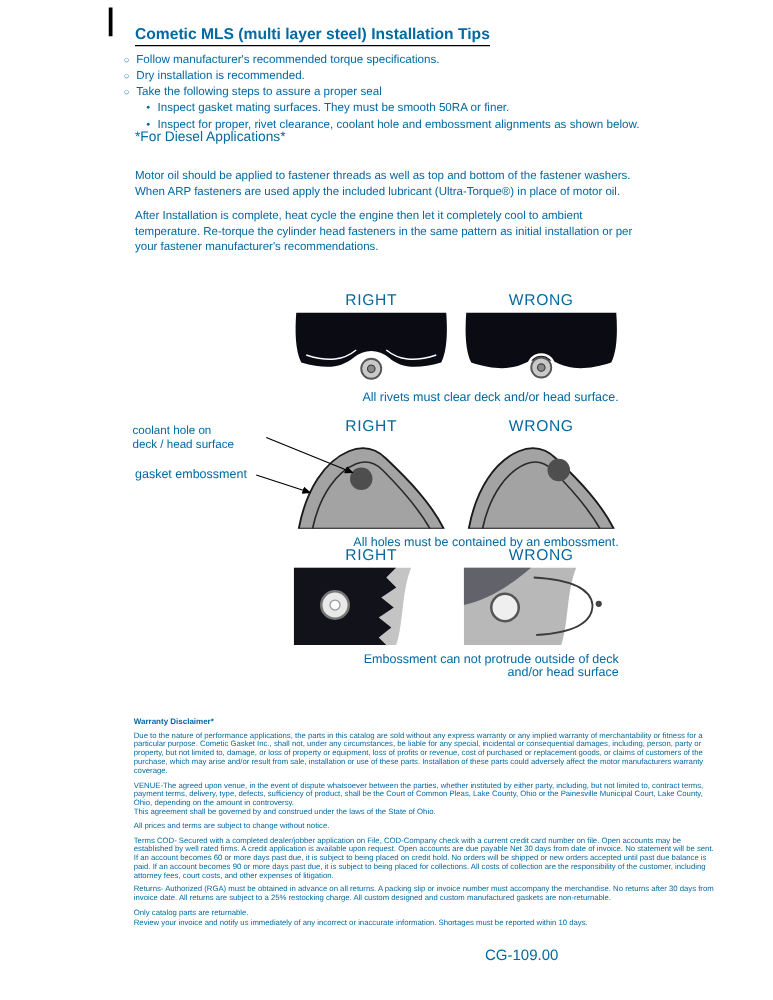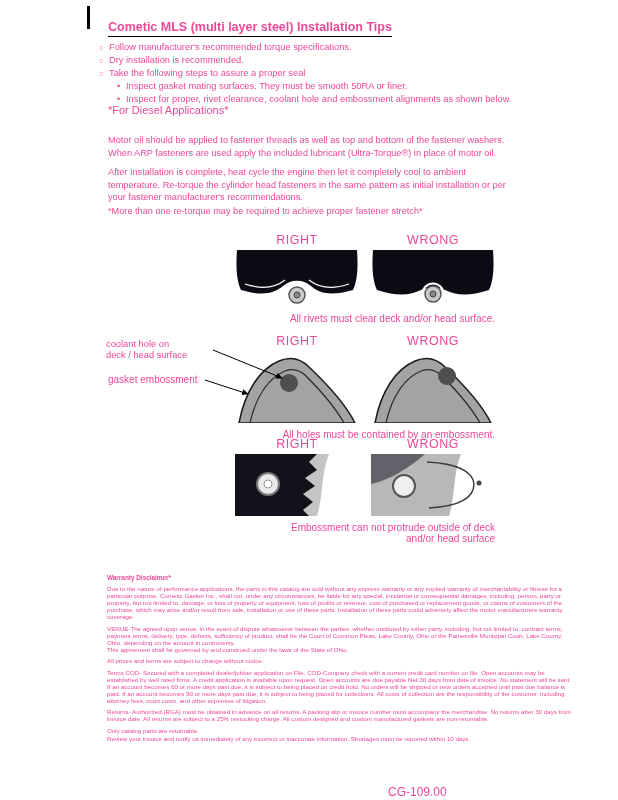--- a/index.html
+++ b/index.html
@@ -1,19 +1,19 @@
 <!DOCTYPE html>
 <html><head>
 <meta charset="utf-8">
 <style>
   * { margin:0; padding:0; box-sizing:border-box; }
   html,body { background:#ffffff; }
   .page {
     position:relative; width:618px; height:800px; margin:0 auto;
-    background:#ffffff; color:#ec4899;
+    background:#ffffff; color:#0369a1;
     font-family:"Liberation Sans", sans-serif; overflow:hidden;border-radius:13px;
   }
   .crop-mark { position:absolute; left:87px; top:6px; width:3px; height:23px; background:#000; }
 
   .title { position:absolute; left:108px; top:20px; font-size:12.5px; font-weight:700; }
   .title span { border-bottom:1.3px solid #000; padding-bottom:2px; }
 
   .bullets { position:absolute; left:99px; top:41px; font-size:9.3px; line-height:13px; }
   .bullet, .sub-bullet { display:flex; align-items:flex-start; }
   .sub-bullet { margin-left:18px; }
@@ -43,21 +43,21 @@
   .lbl-emboss  { position:absolute; left:108px;  top:374px; width:106px; 
                  font-size:10px; }
   .arrows { position:absolute; left:198px; top:342px; }
 
   .warranty { position:absolute; left:107px; top:574px; width:464px;
               font-size:6.2px; line-height:7px; }
   .warranty h3 { font-size:6.4px; font-weight:700; margin-bottom:4px; }
   .warranty p { margin-bottom:4.5px; white-space:pre-line; }
   .warranty p.tight { margin-bottom:1px; }
 
-  .footer { position:absolute; left:388px; top:757px; font-size:12px;margin-top:28px; }
+  .footer { position:absolute; left:388px; top:757px; font-size:12px; }
 </style>
 </head>
 <body>
 
 <div class="page">
 
   <div class="crop-mark"></div>
 
   <h1 class="title"><span>Cometic MLS (multi layer steel) Installation Tips</span></h1>
 
@@ -80,21 +80,20 @@
     </div>
     <div class="sub-bullet">
       <span class="mk2">•</span>
       <span>Inspect for proper, rivet clearance, coolant hole and embossment alignments as shown below.</span>
     </div>
   </div>
 
   <div class="diesel-head">*For Diesel Applications*</div>
   <div class="para p2">After Installation is complete, heat cycle the engine then let it completely cool to ambient temperature. Re-torque the cylinder head fasteners in the same pattern as initial installation or per your fastener manufacturer's recommendations.</div>
   <div class="para p1">Motor oil should be applied to fastener threads as well as top and bottom of the fastener washers. When ARP fasteners are used apply the included lubricant (Ultra-Torque®) in place of motor oil.</div>
-  <div class="note">*More than one re-torque may be required to achieve proper fastener stretch*</div>
 
   <div class="dg row1">
     <div class="dg-heads">
       <span>RIGHT</span>
       <span>WRONG</span>
     </div>
     <div class="dg-panels">
       <svg width="124" height="57" viewBox="0 0 124 57">
         <path d="M2,0 H122 C123,14 123,30 118,40 C97,46 85,44 76,36 C68,29 56,29 48,36 C38,44 27,46 6,40 C1,30 1,14 2,0 Z" fill="#0b0b14"></path>
         <path d="M10,34 C28,40 40,38 50,30" stroke="#ffffff" stroke-width="1.2" fill="none"></path>

